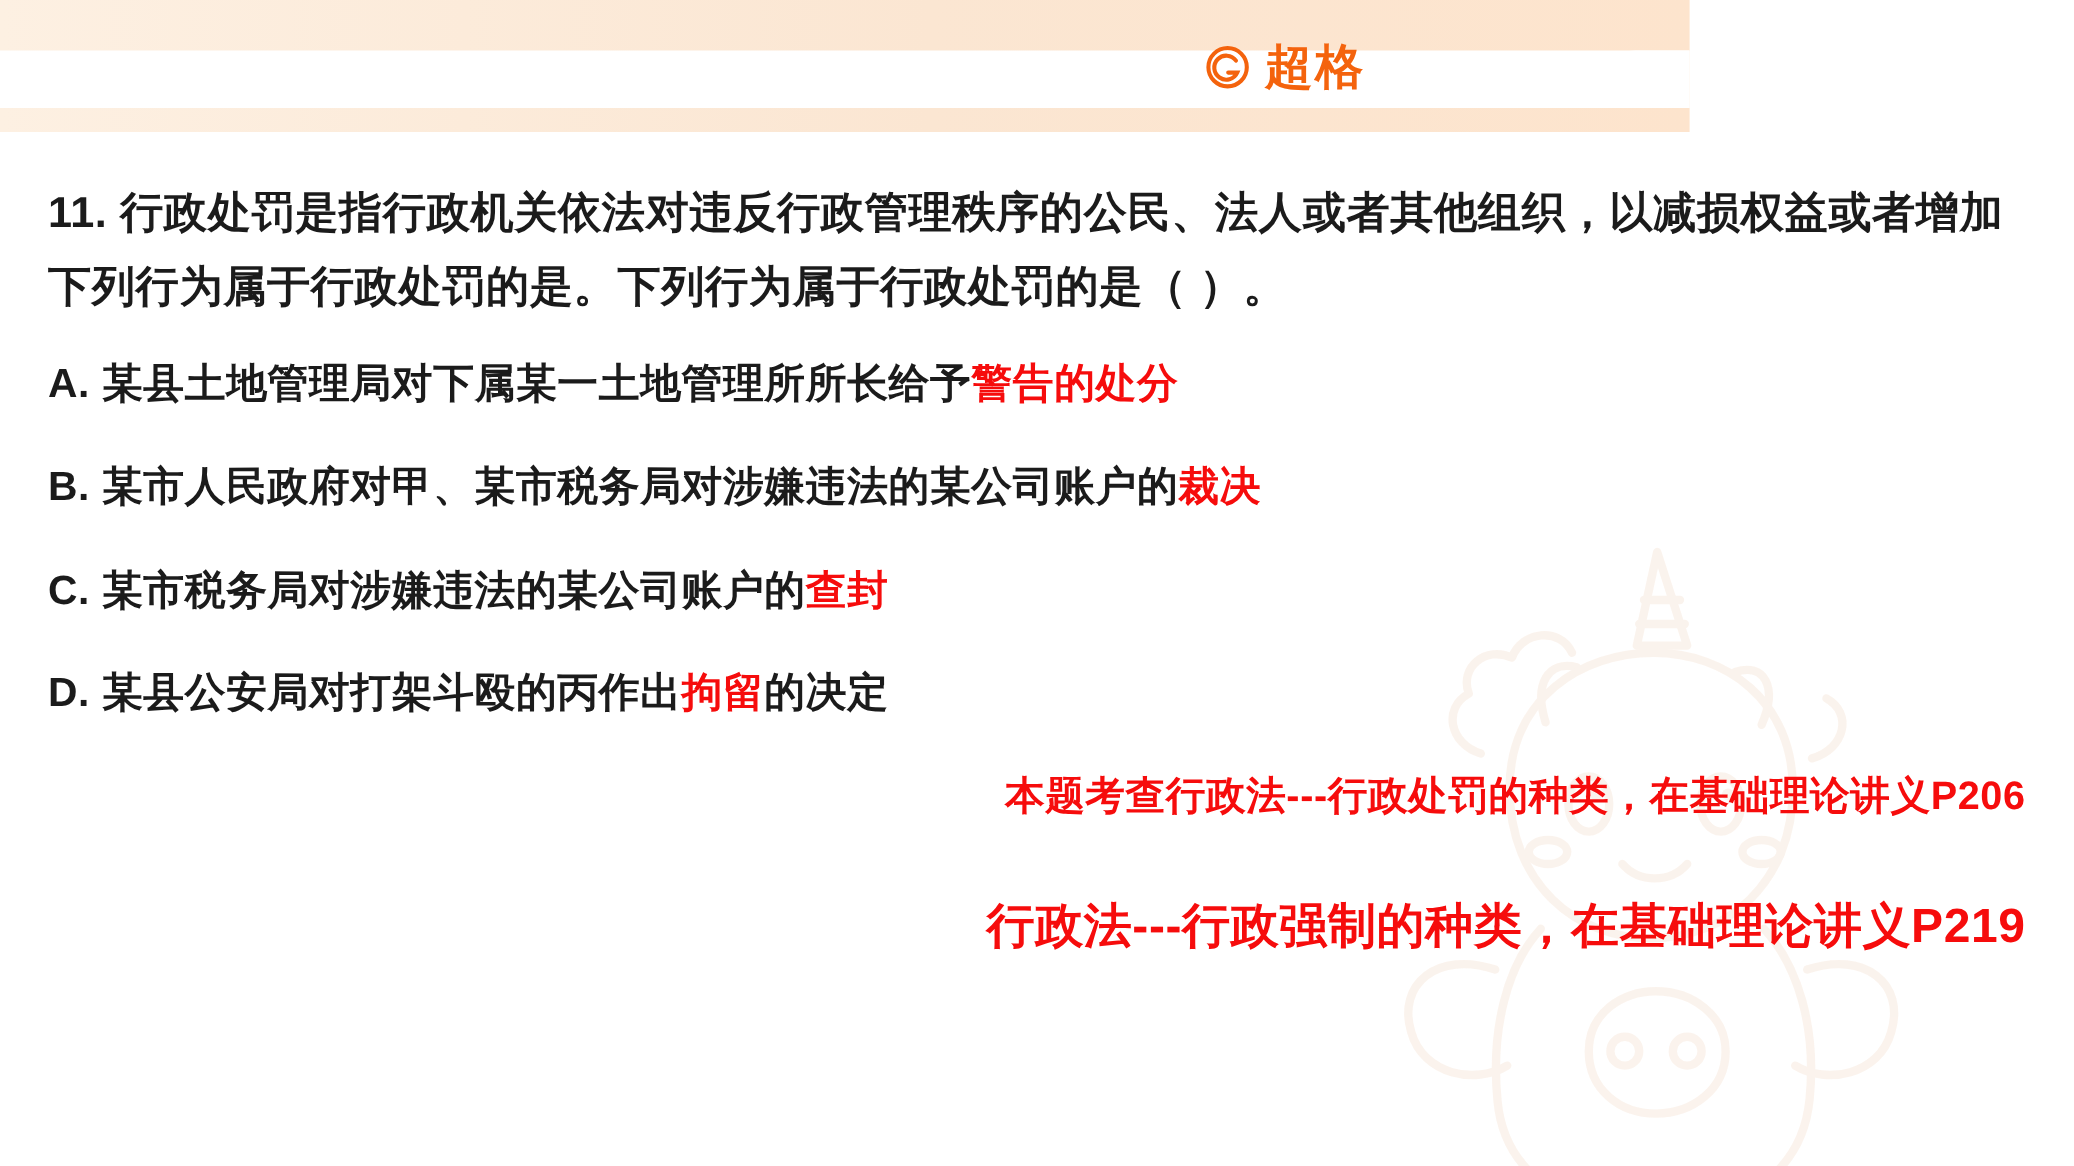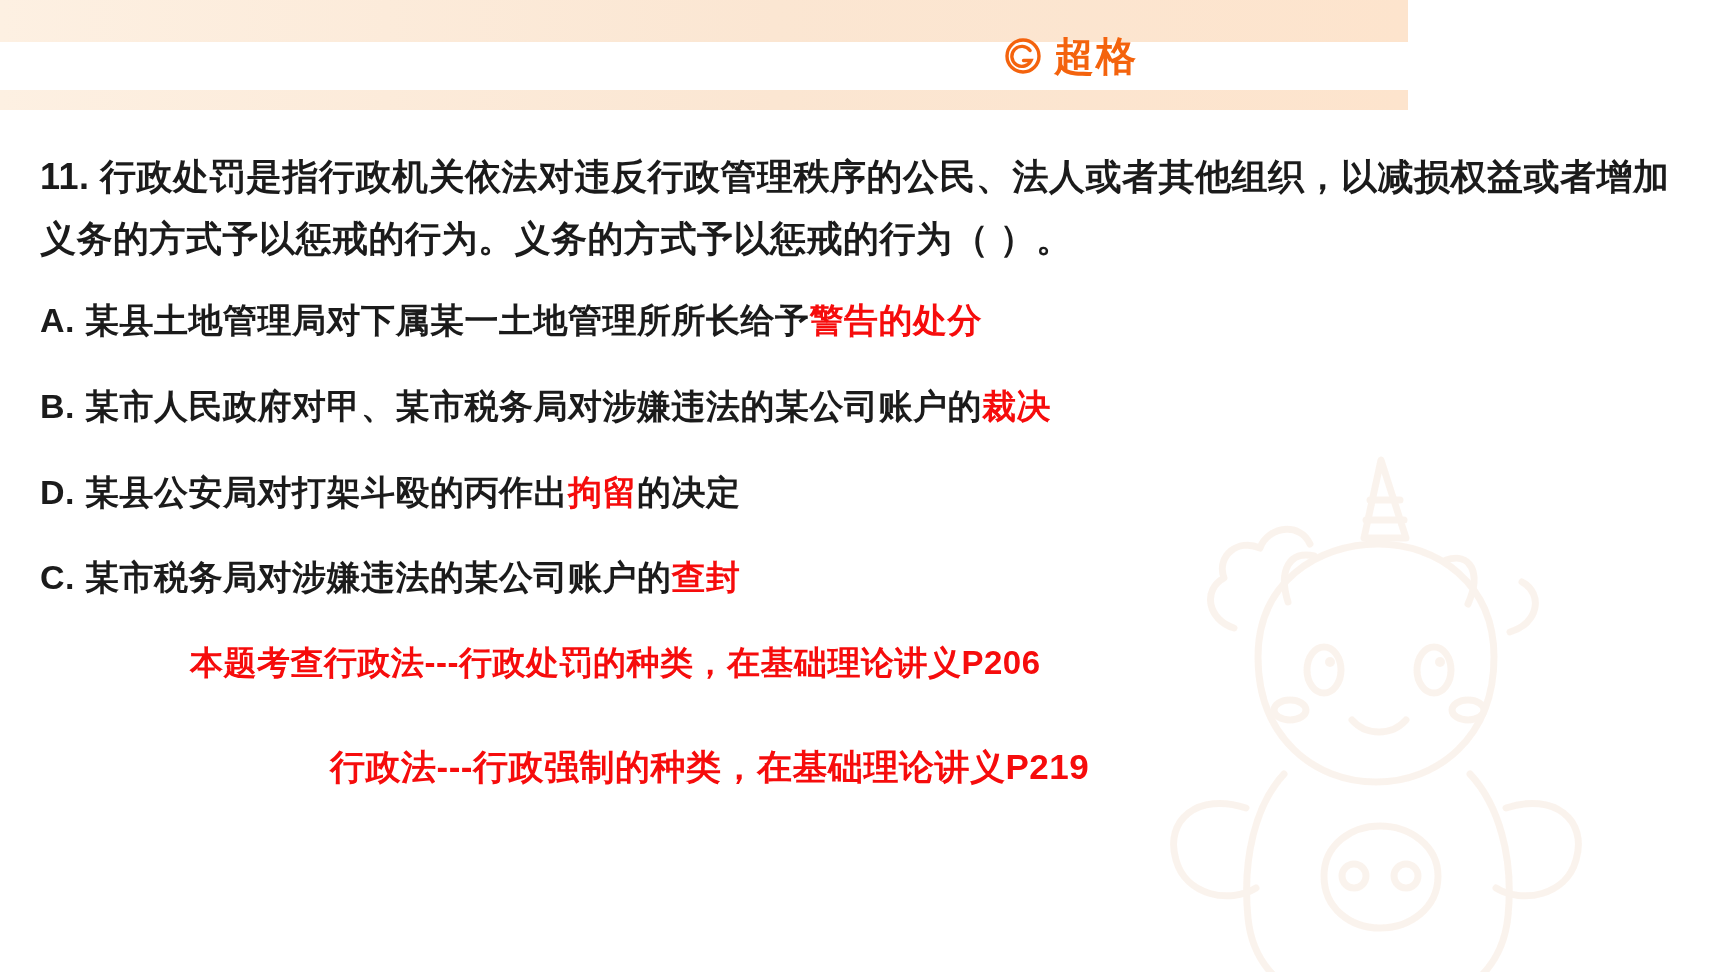--- a/index.html
+++ b/index.html
@@ -108,31 +108,32 @@
     color: #1b1b1b;
     line-height: 1.35;
     margin-bottom: 40px;
     letter-spacing: 0.5px;
   }
   .hl {
     color: #f60c0c;
   }
   .notes {
     margin-top: 36px;
+    text-align: right;
   }
   .note-1 {
     font-size: 33px;
     font-weight: bold;
     color: #f60c0c;
     margin-left: 150px;
     margin-bottom: 58px;
     letter-spacing: 0.5px;
   }
   .note-2 {
-    font-size: 35px;
+    font-size: 40px;
     font-weight: bold;
     color: #f60c0c;
     margin-left: 290px;
     letter-spacing: 0.5px;
   }
 </style>
 </head>
 <body>
 
 <div class="banner">
@@ -183,39 +184,39 @@
     <path d="M368 356 C416 340 450 368 438 408 C428 444 384 452 358 436"></path>
 
     <path d="M170 552 L170 560 M310 552 L310 560"></path>
   </g>
 </svg>
 
 <div class="content">
 
   <div class="stem">
     <div>11. 行政处罚是指行政机关依法对违反行政管理秩序的公民、法人或者其他组织，以减损权益或者增加</div>
-    <div>义务的方式予以惩戒的行为。义务的方式予以惩戒的行为（     ）。</div>
+    <div>下列行为属于行政处罚的是。下列行为属于行政处罚的是（     ）。</div>
   </div>
 
   <div class="options">
 
     <div class="option">
       <span>A.</span><span> 某县土地管理局对下属某一土地管理所所长给予</span><span class="hl">警告的处分</span><span></span>
     </div>
 
     <div class="option">
       <span>B.</span><span> 某市人民政府对甲、某市税务局对涉嫌违法的某公司账户的</span><span class="hl">裁决</span><span></span>
     </div>
 
     <div class="option">
+      <span>C.</span><span> 某市税务局对涉嫌违法的某公司账户的</span><span class="hl">查封</span><span></span>
+    </div>
+
+    <div class="option">
       <span>D.</span><span> 某县公安局对打架斗殴的丙作出</span><span class="hl">拘留</span><span>的决定</span>
-    </div>
-
-    <div class="option">
-      <span>C.</span><span> 某市税务局对涉嫌违法的某公司账户的</span><span class="hl">查封</span><span></span>
     </div>
 
   </div>
 
   <div class="notes">
     <div class="note-1">本题考查行政法---行政处罚的种类，在基础理论讲义P206</div>
     <div class="note-2">行政法---行政强制的种类，在基础理论讲义P219</div>
   </div>
 
 </div>

